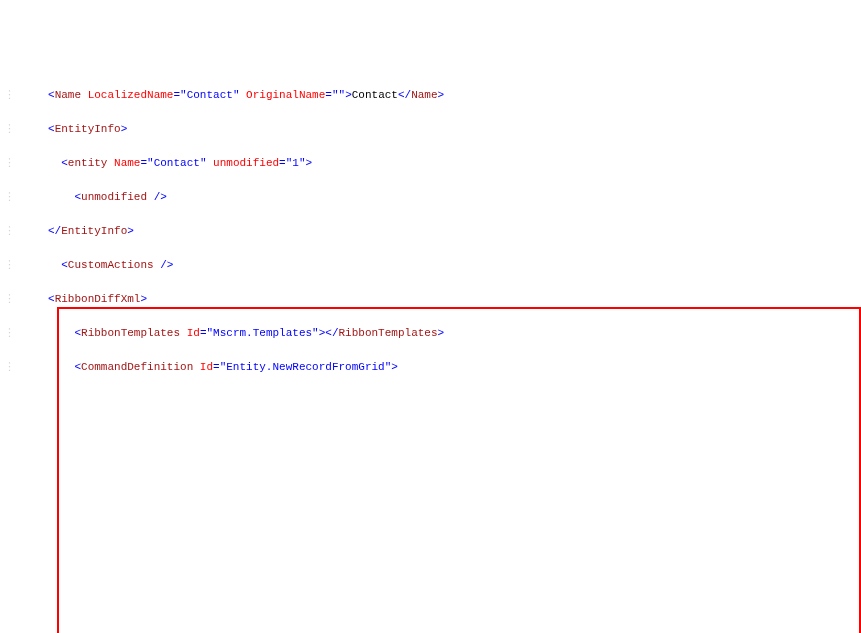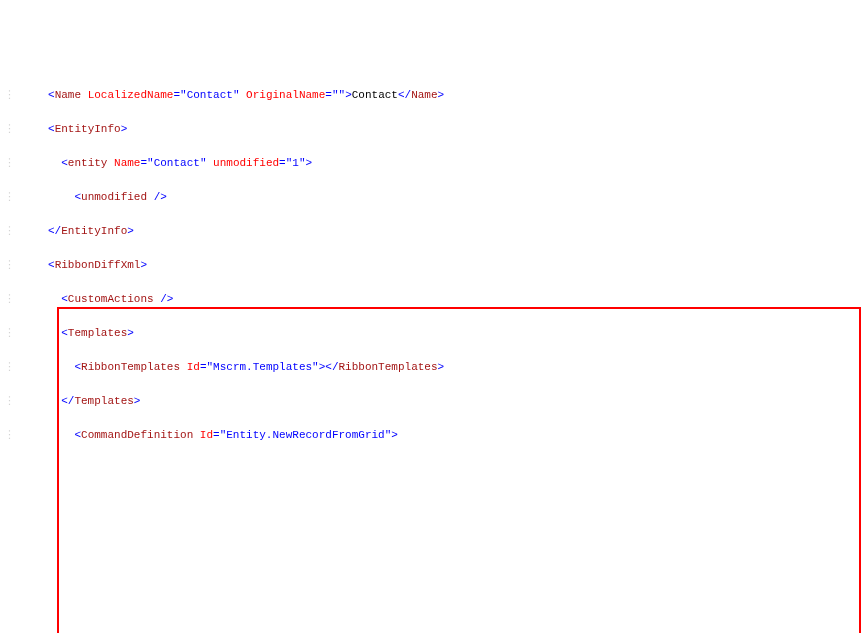--- a/index.html
+++ b/index.html
@@ -29,25 +29,23 @@
 <body>
 
 
 
 <div style="position:relative">
 <span class="line"><span class="guide">⋮     </span><span class="t-blue">&lt;</span><span class="t-brown">Name</span> <span class="t-red">LocalizedName</span><span class="t-blue">="</span><span class="t-blue">Contact</span><span class="t-blue">"</span> <span class="t-red">OriginalName</span><span class="t-blue">="</span><span></span><span class="t-blue">"&gt;</span><span class="t-black">Contact</span><span class="t-blue">&lt;/</span><span class="t-brown">Name</span><span class="t-blue">&gt;</span></span>
 <span class="line"><span class="guide">⋮     </span><span class="t-blue">&lt;</span><span class="t-brown">EntityInfo</span><span class="t-blue">&gt;</span></span>
 <span class="line"><span class="guide">⋮       </span><span class="t-blue">&lt;</span><span class="t-brown">entity</span> <span class="t-red">Name</span><span class="t-blue">="</span><span class="t-blue">Contact</span><span class="t-blue">"</span> <span class="t-red">unmodified</span><span class="t-blue">="</span><span class="t-blue">1</span><span class="t-blue">"&gt;</span></span>
 <span class="line"><span class="guide">⋮         </span><span class="t-blue">&lt;</span><span class="t-brown">unmodified</span> <span class="t-blue">/&gt;</span></span>
 <span class="line"><span class="guide">⋮     </span><span class="t-blue">&lt;/</span><span class="t-brown">EntityInfo</span><span class="t-blue">&gt;</span></span>
+<span class="line"><span class="guide">⋮       </span><span class="t-blue">&lt;</span><span class="t-brown">CustomActions</span> <span class="t-blue">/&gt;</span></span>
 <span class="line"><span class="guide">⋮     </span><span class="t-blue">&lt;</span><span class="t-brown">RibbonDiffXml</span><span class="t-blue">&gt;</span></span>
-<span class="line"><span class="guide">⋮       </span><span class="t-blue">&lt;</span><span class="t-brown">CustomActions</span> <span class="t-blue">/&gt;</span></span>
-<span class="line"><span class="guide">⋮       </span><span class="t-blue">&lt;</span><span class="t-brown">Templates</span><span class="t-blue">&gt;</span></span>
 <span class="line"><span class="guide">⋮         </span><span class="t-blue">&lt;</span><span class="t-brown">RibbonTemplates</span> <span class="t-red">Id</span><span class="t-blue">="</span><span class="t-blue">Mscrm.Templates</span><span class="t-blue">"&gt;&lt;/</span><span class="t-brown">RibbonTemplates</span><span class="t-blue">&gt;</span></span>
-<span class="line"><span class="guide">⋮       </span><span class="t-blue">&lt;/</span><span class="t-brown">Templates</span><span class="t-blue">&gt;</span></span>
 <span class="line"><span class="guide">⋮         </span><span class="t-blue">&lt;</span><span class="t-brown">CommandDefinition</span> <span class="t-red">Id</span><span class="t-blue">="</span><span class="t-blue">Entity.NewRecordFromGrid</span><span class="t-blue">"&gt;</span></span>
 <span class="line"></span>
 
 
 
 
 
 
 
 

